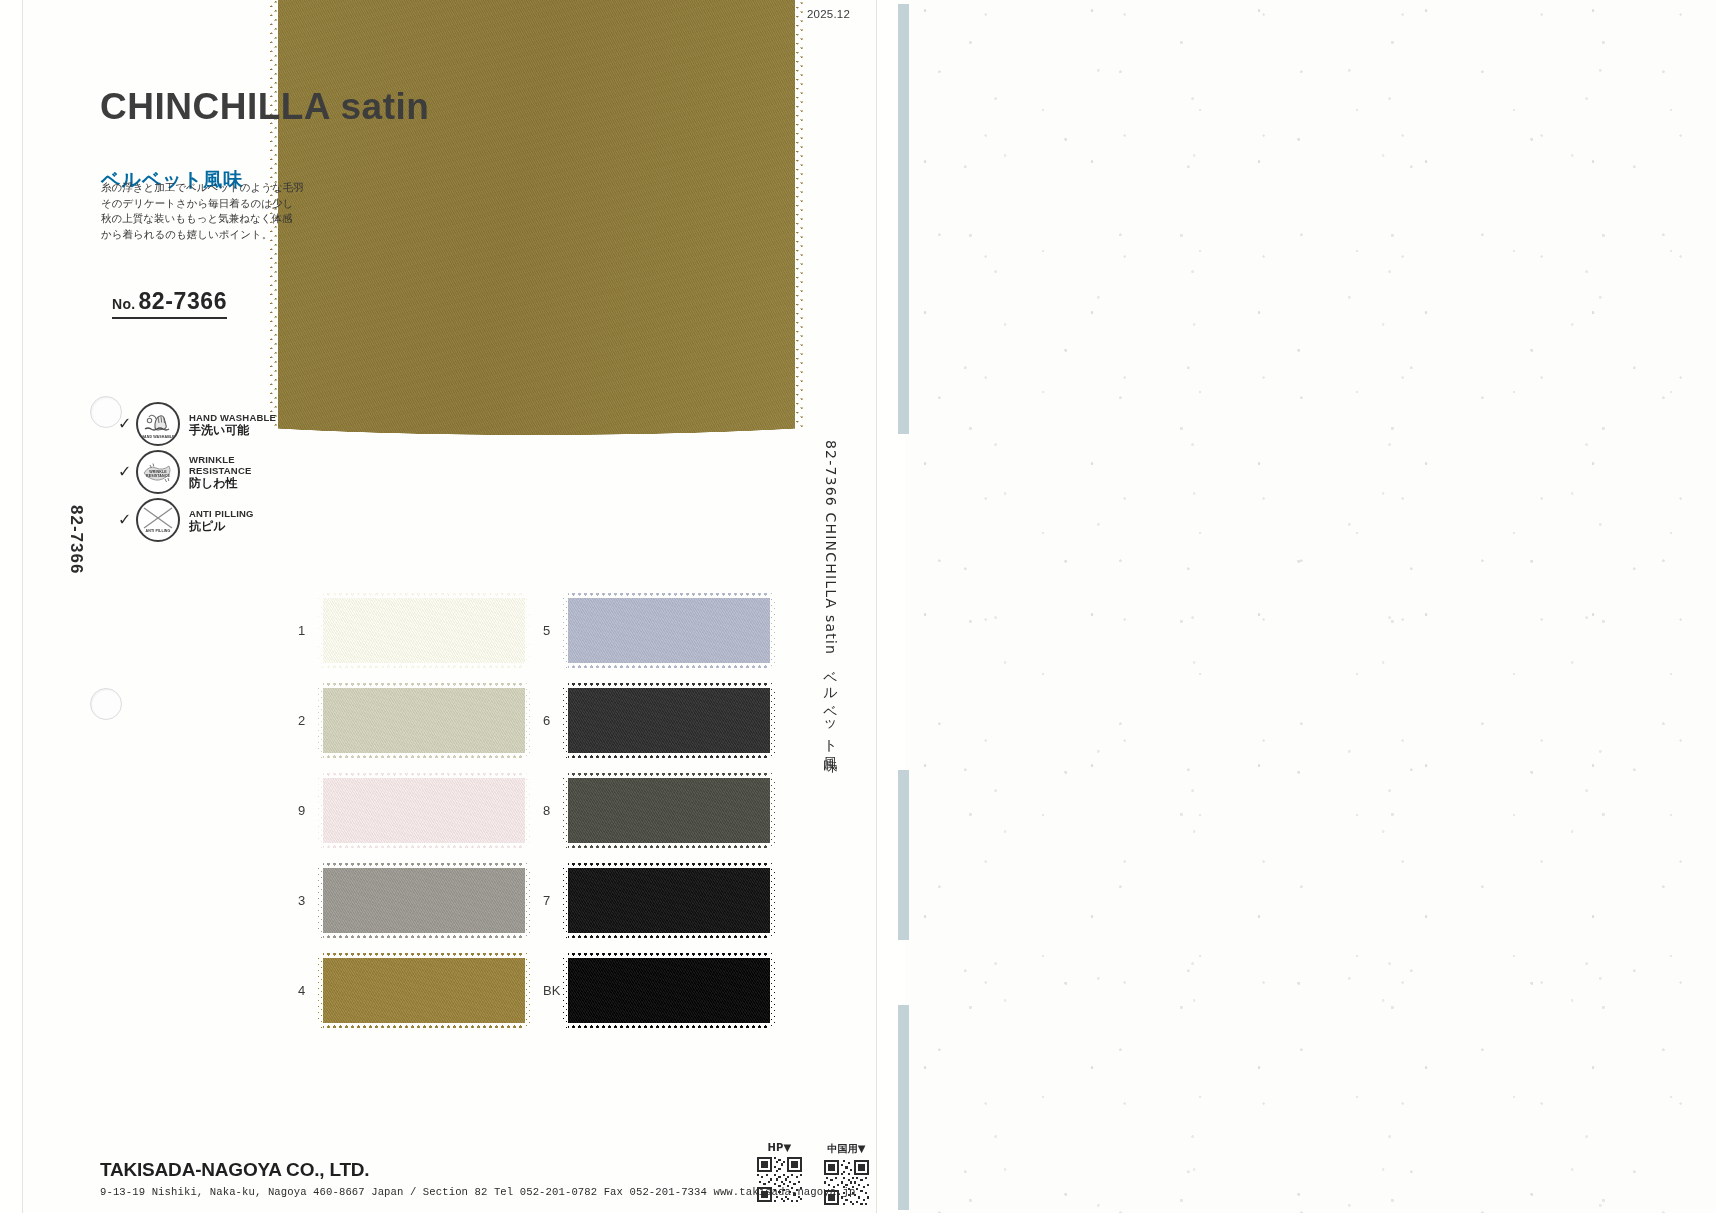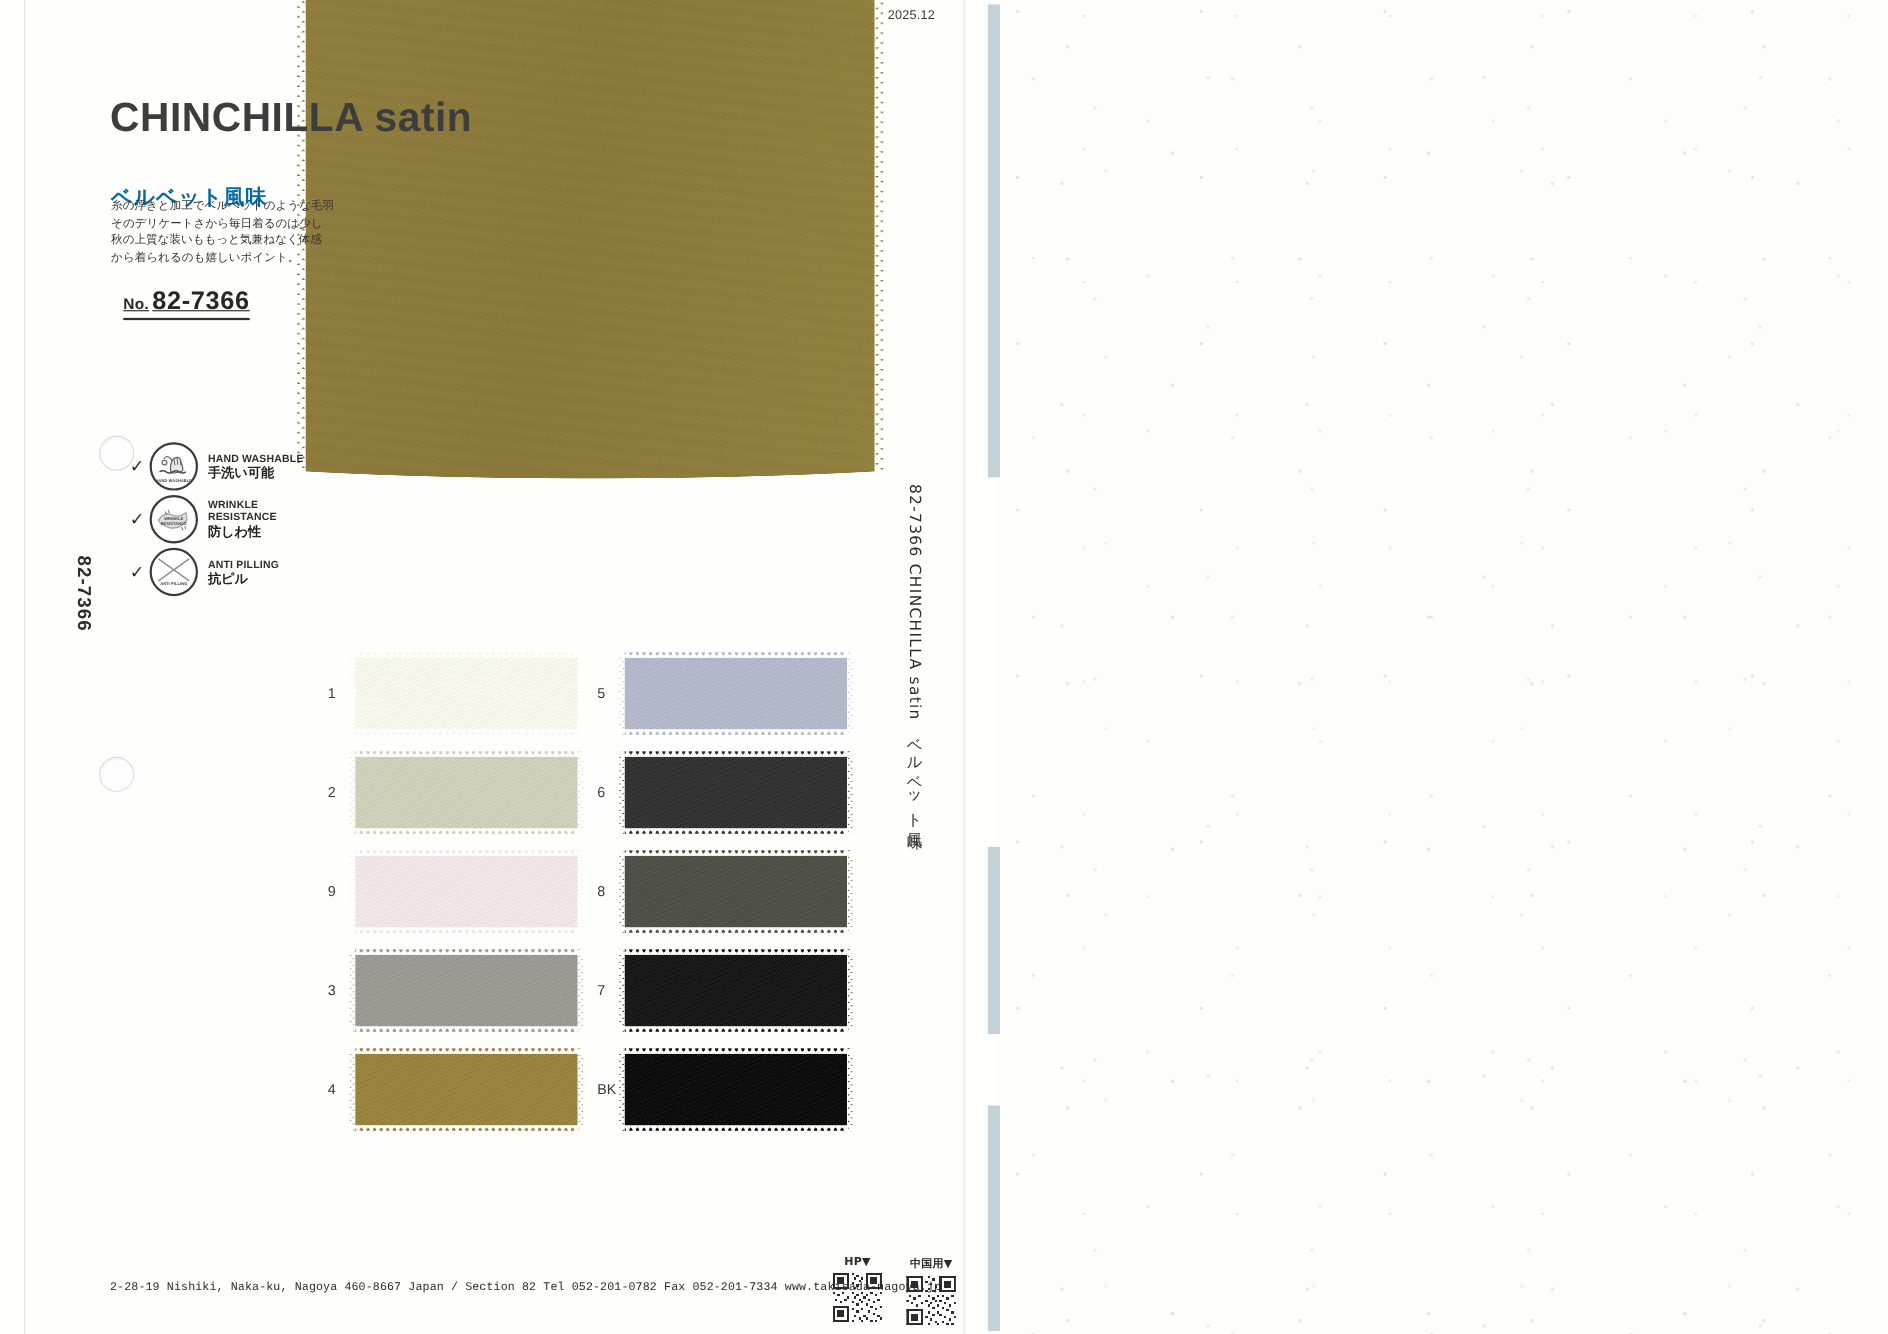--- a/index.html
+++ b/index.html
@@ -73,24 +73,23 @@
     font-family:"DejaVu Sans",sans-serif;
     margin-top:30px;
   }
   #desc{
     position:absolute;left:79px;top:180px;width:230px;
     font-size:10.5px;color:#333;line-height:15.5px;
     font-family:"DejaVu Sans",sans-serif;
     white-space:pre-line;
   }
   #article-no{
-    position:absolute;left:90px;top:260px;
+    position:absolute;left:90px;top:288px;
     border-bottom:2px solid #2e2e2e;padding-bottom:2px;
     color:#262626;
-    text-decoration:underline;
   }
   #article-no .pfx{font-size:14px;font-weight:bold;letter-spacing:.3px;}
   #article-no .num{font-size:23px;font-weight:bold;letter-spacing:.6px;margin-left:3px;}
 
   
   #left-spine{
     position:absolute;left:44px;top:505px;
     font-size:17px;font-weight:bold;color:#2d2d2d;
     writing-mode:vertical-rl;letter-spacing:1px;
     font-family:"Liberation Sans",sans-serif;
@@ -568,17 +567,18 @@
             <rect x="10" y="18" width="1" height="1"></rect>
               <rect x="12" y="19" width="1" height="1"></rect>
             <rect x="9" y="20" width="1" height="1"></rect>
               <rect x="13" y="20" width="1" height="1"></rect>
           </g>
         </svg>
       </div>
     </div>
 
     <div id="footer">
-      <div id="address">2-28-19 Nishiki, Naka-ku, Nagoya 460-8667 Japan / Section 82 Tel 052-201-0782 Fax 052-201-7334  www.takisada-nagoya.jp</div>
+      <div id="company">TAKISADA-NAGOYA CO., LTD.</div>
+      <div id="address">9-13-19 Nishiki, Naka-ku, Nagoya 460-8667 Japan / Section 82 Tel 052-201-0782 Fax 052-201-7334  www.takisada-nagoya.jp</div>
     </div>
 
   </div>
 </div>
 
 </body></html>

